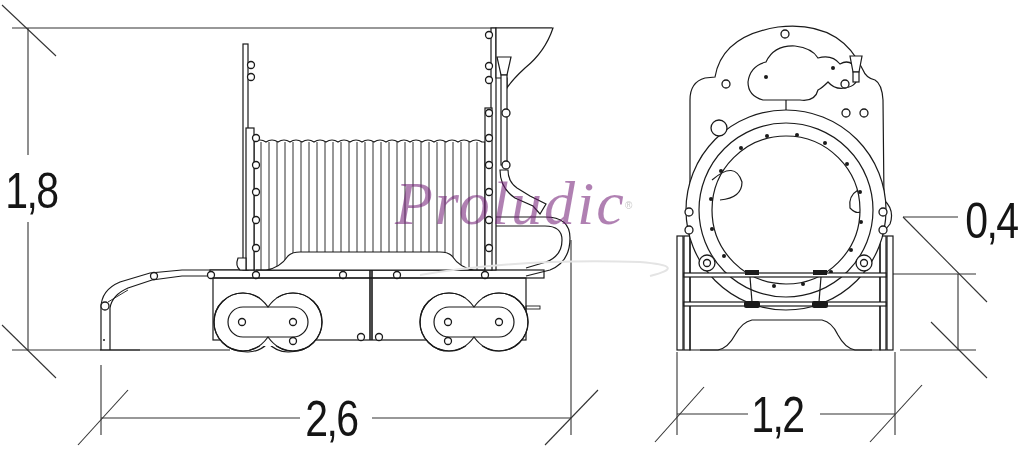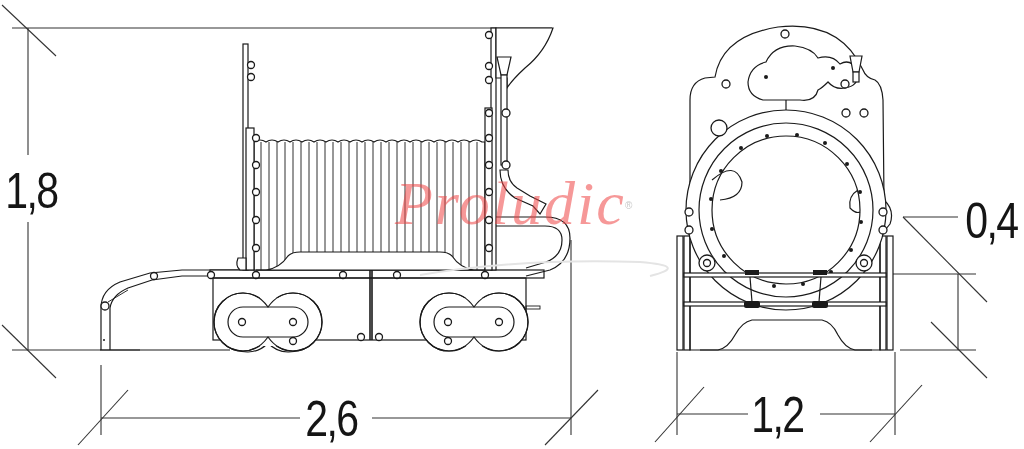--- a/index.html
+++ b/index.html
@@ -6,21 +6,21 @@
     body { width: 1024px; height: 449px; overflow: hidden; position: relative; font-family: "Liberation Sans", sans-serif; }
     #drawing { position: absolute; left: 0; top: 0; width: 1024px; height: 449px; }
     .ln { stroke: #1a1a1a; stroke-width: 1.2; fill: none; }
     .ln2 { stroke: #1a1a1a; stroke-width: 1.6; fill: none; }
     .thin { stroke: #1a1a1a; stroke-width: 0.9; fill: none; }
     .fillw { fill: #ffffff; stroke: #1a1a1a; stroke-width: 1.2; }
     .bolt { fill: #ffffff; stroke: #1a1a1a; stroke-width: 1.3; }
     .dot { fill: #1a1a1a; }
     .dim { stroke: #333; stroke-width: 1.1; fill: none; }
     .dimtext { position: absolute; font-family: "Liberation Sans", sans-serif; font-size: 44px; color: #151515; line-height: 1; letter-spacing: -2px; transform: scaleX(0.82); transform-origin: left top; background: #fff; padding: 0 4px; }
-    .wm { position: absolute; left: 395px; top: 168px; font-family: "Liberation Serif", serif; font-style: italic; font-size: 62px; color: #ef4444; opacity: 0.55; letter-spacing: 2px; }
+    .wm { position: absolute; left: 395px; top: 168px; font-family: "Liberation Serif", serif; font-style: italic; font-size: 62px; color: #701a75; opacity: 0.55; letter-spacing: 2px; }
     .wm-reg { position: absolute; left: 625px; top: 200px; font-size: 10px; color: #c8c8c8; }
   </style>
 </head>
 <body>
 
 <svg id="drawing" viewBox="0 0 1024 449" xmlns="http://www.w3.org/2000/svg">
 
   <g>
     <line class="dim" x1="12" y1="28" x2="552" y2="28"></line>
     <line class="dim" x1="12" y1="350" x2="140" y2="350"></line>

